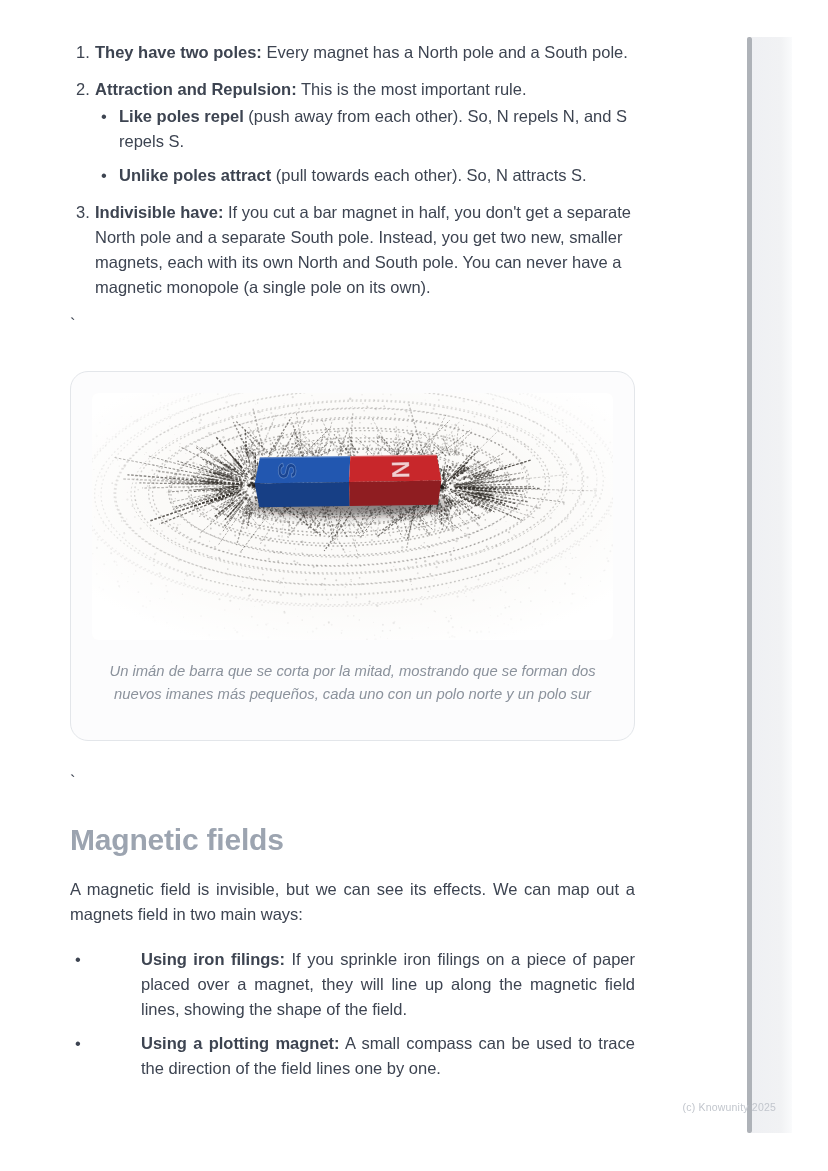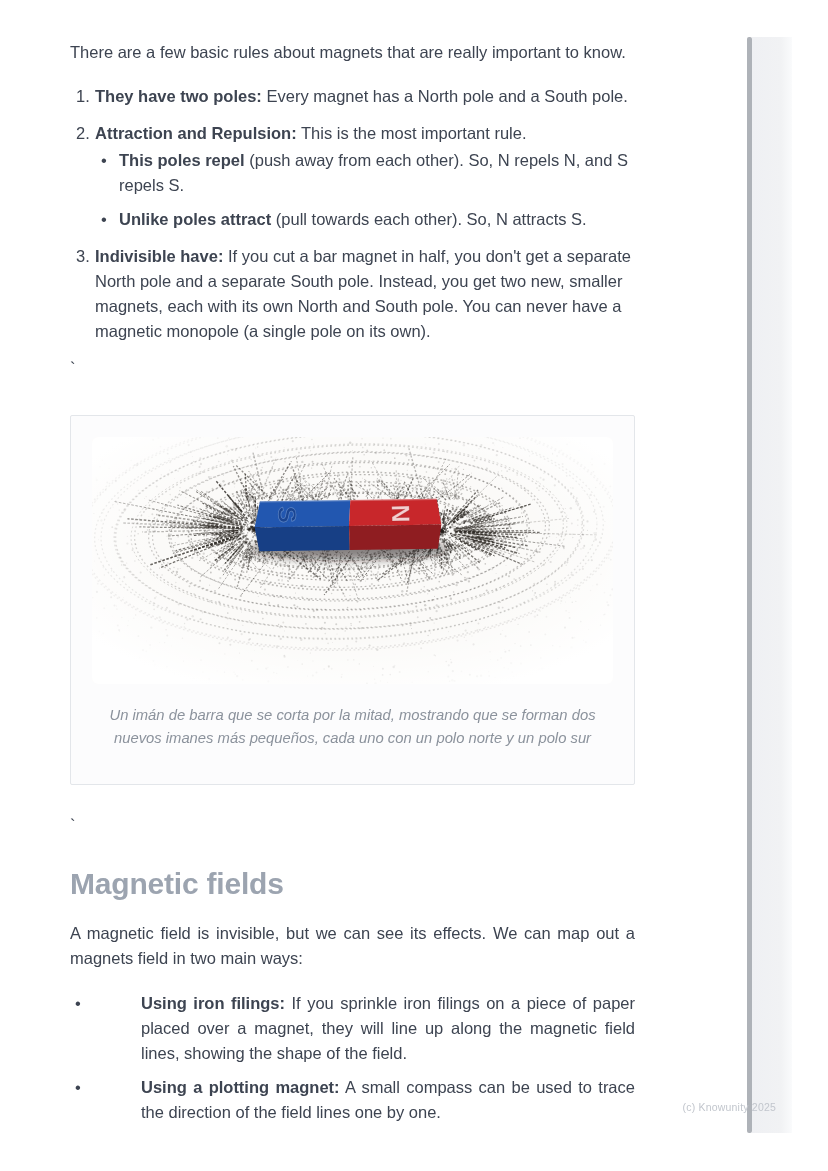--- a/index.html
+++ b/index.html
@@ -16,21 +16,21 @@
   b { font-weight:700;text-align:center; }
 
   ul.sub { list-style:none; margin-top:2px; padding-left:6px; }
   ul.sub > li { display:flex; margin-bottom:9px; }
   ul.sub > li:last-child { margin-bottom:0; }
   .bullet-marker { flex:0 0 18px; }
 
   .tick { margin-top:8px; }
   .tick2 { margin-top:28px; }
 
-  figure.card { margin-top:34px; border:1px solid #e3e6ea; border-radius:2px; background:#fcfcfd; padding:21px 21px 34px; }
+  figure.card { margin-top:34px; border:1px solid #e3e6ea; border-radius:18px; background:#fcfcfd; padding:21px 21px 34px; }
   .photo { height:247px; border-radius:6px; overflow:hidden; background:#fbfaf8; }
   .photo svg { display:block; width:100%; height:100%; }
   figcaption { margin:20px auto 0; max-width:508px; text-align:center; font-style:italic; color:#8b929c; font-size:14.8px; line-height:23px; }
 
   h2.section { margin-top:30px; font-size:30px; line-height:32px; color:#9ca4b0; font-weight:700; letter-spacing:-0.2px; }
   .jpara { margin-top:21px; text-align:justify; }
 
   ul.bullets { list-style:none; margin-top:20px; padding-left:5px; }
   ul.bullets > li { display:flex; margin-bottom:9px; }
   ul.bullets .li-body { text-align:justify;margin-left:48px; }
@@ -41,38 +41,37 @@
                   background:#aeb2b8; border-radius:2px; }
   .watermark { position:absolute; top:1101px; right:52px; font-size:10.5px; color:#c2c6cd;
                letter-spacing:0.2px; z-index:3; }
 </style>
 </head>
 <body>
 
 <div class="page">
   <div class="content">
 
-    <p class="intro">There are a few basic rules about magnets that are really important to know.</p>
 
     <ol class="rules">
       <li>
         <span class="num">1.</span>
         <div class="li-body">
           <b>They have two poles:</b><span> Every magnet has a North pole and a South pole.</span>
         </div>
       </li>
       <li>
         <span class="num">2.</span>
         <div class="li-body">
           <b>Attraction and Repulsion:</b><span> This is the most important rule.</span>
           <ul class="sub">
             <li>
               <span class="bullet-marker">•</span>
               <div class="li-body">
-                <b>This poles repel</b><span> (push away from each other). So, N repels N, and S repels S.</span>
+                <b>Like poles repel</b><span> (push away from each other). So, N repels N, and S repels S.</span>
               </div>
             </li>
             <li>
               <span class="bullet-marker">•</span>
               <div class="li-body">
                 <b>Unlike poles attract</b><span> (pull towards each other). So, N attracts S.</span>
               </div>
             </li>
           </ul>
         </div>

